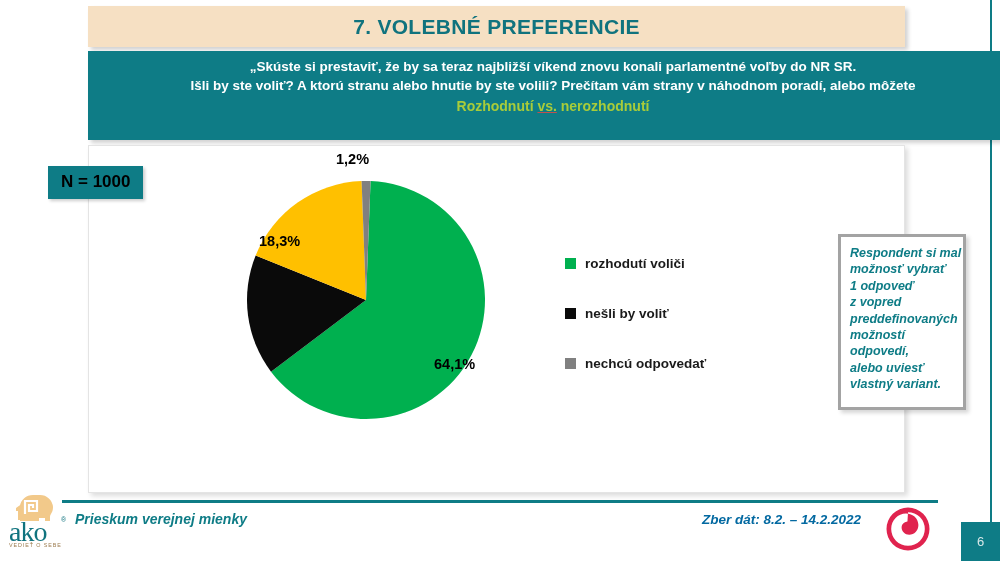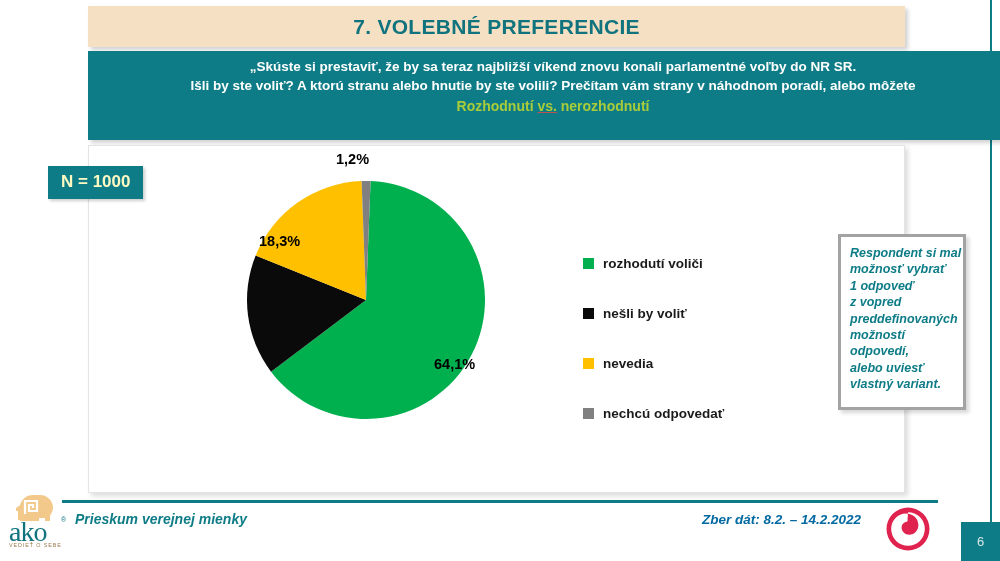--- a/index.html
+++ b/index.html
@@ -97,21 +97,21 @@
     box-shadow: 3px 3px 5px rgba(0,0,0,0.14);
     box-sizing: border-box;
   }
 
   
   #n-badge {
     position: absolute;
     left: 48px;
     top: 166px;
     background: #0E7C86;
-    color: #fef9c3;
+    color: #000000;
     font-size: 17px;
     font-weight: bold;
     padding: 6px 13px 7px 13px;
     box-shadow: 2px 2px 3px rgba(0,0,0,0.2);
   }
 
   
   #pie-wrap {
     position: absolute;
     left: 232px;
@@ -127,21 +127,21 @@
     white-space: nowrap;
   }
   #lbl-green { left: 202px; top: 176px; color: #000000; }
   #lbl-black { left: -34px; top: 140px; color: #ffffff; }
   #lbl-yellow { left: 27px; top: 53px; color: #000000; }
   #lbl-gray  { left: 104px; top: -29px; color: #000000; }
 
   
   #legend {
     position: absolute;
-    left: 583px;
+    left: 565px;
     top: 238px;
     width: 200px;
   }
   .legend-row {
     display: flex;
     align-items: center;
     height: 50px;
   }
   .legend-swatch {
     width: 11px;
@@ -296,24 +296,20 @@
   <div id="legend">
     <div class="legend-row">
       <span class="legend-swatch" style="background:#00B04F"></span>
       <span class="legend-label">rozhodutí voliči</span>
     </div>
     <div class="legend-row">
       <span class="legend-swatch" style="background:#0A0A0A"></span>
       <span class="legend-label">nešli by voliť</span>
     </div>
     <div class="legend-row">
-      <span class="legend-swatch" style="background:#FFC000"></span>
-      <span class="legend-label">nevedia</span>
-    </div>
-    <div class="legend-row">
       <span class="legend-swatch" style="background:#808080"></span>
       <span class="legend-label">nechcú odpovedať</span>
     </div>
   </div>
 
   <div id="note-box">
     <div class="note-line">Respondent si mal</div>
     <div class="note-line">možnosť vybrať</div>
     <div class="note-line">1 odpoveď</div>
     <div class="note-line">z vopred</div>

